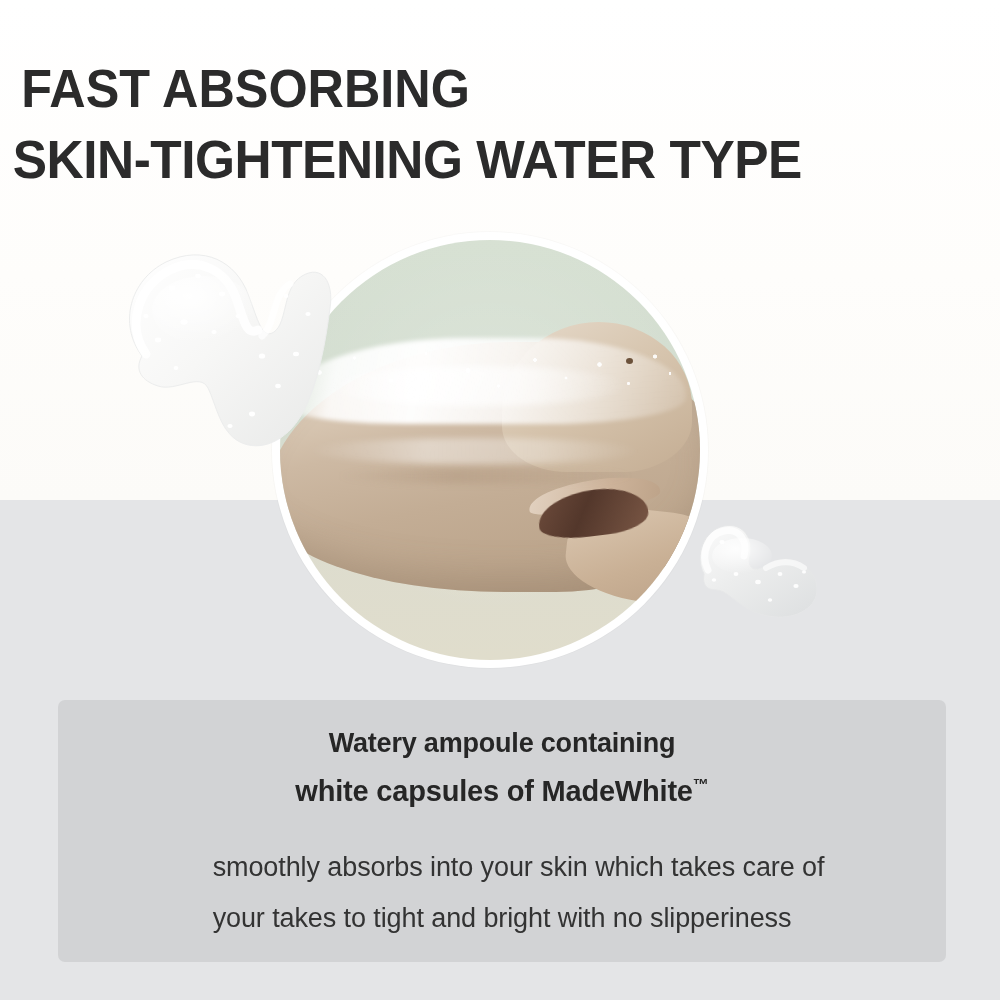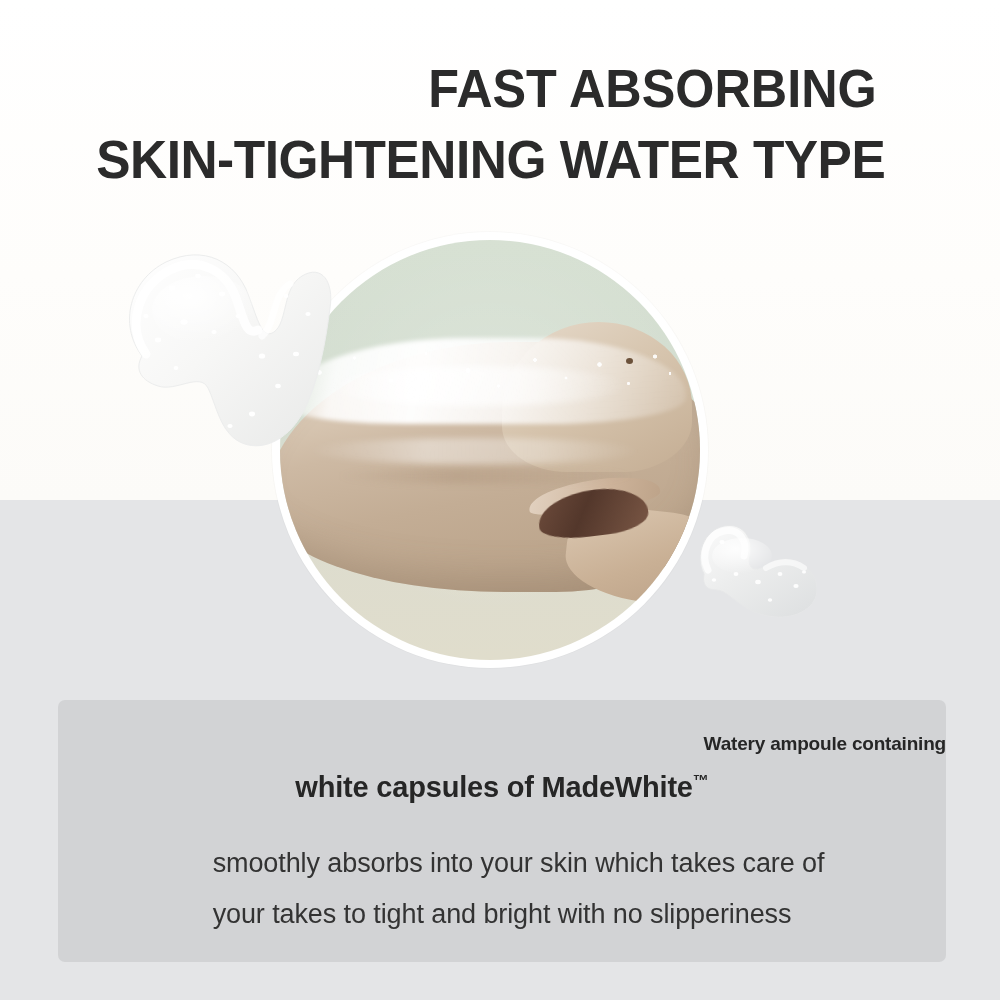--- a/index.html
+++ b/index.html
@@ -16,22 +16,22 @@
     background:linear-gradient(180deg,#ffffff 0%,#fefdfb 55%,#fcfbf8 100%);
   }
   .band-bottom {
     position:absolute; left:0; top:500px; width:1000px; height:500px;
     background:#e4e5e7;
   }
 
   
   .headline {
     position:absolute; left:0; top:62px; width:852px;
-    text-align:right; color:#2b2b2b;
-    font-weight:bold; letter-spacing:-0.5px; line-height:1.0;padding-left:46px;
+    text-align:left; color:#2b2b2b;
+    font-weight:bold; letter-spacing:-0.5px; line-height:1.0;
   }
   .headline .l1 {
     display:block; font-size:53px; transform:scaleX(0.95);
     letter-spacing:0px;
   }
   .headline .l2 {
     display:block; font-size:53px; margin-top:18px;
     transform:scaleX(0.97); letter-spacing:-0.5px;
   }
 
@@ -159,21 +159,21 @@
   
   .caption {
     position:absolute; left:58px; top:700px; width:888px; height:262px;
     background:#d2d3d5; border-radius:7px;
     display:flex; flex-direction:column; align-items:center;
     justify-content:center; text-align:center; color:#262626;
   }
   .caption .cl {
     display:block; width:100%;
   }
-  .caption .bold1 { font-size:19px; font-weight:bold; letter-spacing:-0.2px; margin-bottom:16px;text-align:right; }
+  .caption .bold1 { font-size:27px; font-weight:bold; letter-spacing:-0.2px; margin-bottom:16px; }
   .caption .bold2 { font-size:29px; font-weight:bold; letter-spacing:-0.2px; margin-bottom:44px; }
   .caption .light1 { font-size:27px; font-weight:300; letter-spacing:-0.1px; margin-bottom:20px; color:#333;padding-left:33px; }
   .caption .light2 { font-size:27px; font-weight:300; letter-spacing:-0.1px; color:#333; }
   .caption .tm { font-size:16px; vertical-align:super; font-weight:bold; }
 </style>
 </head>
 <body>
 
 <div id="stage">
 

